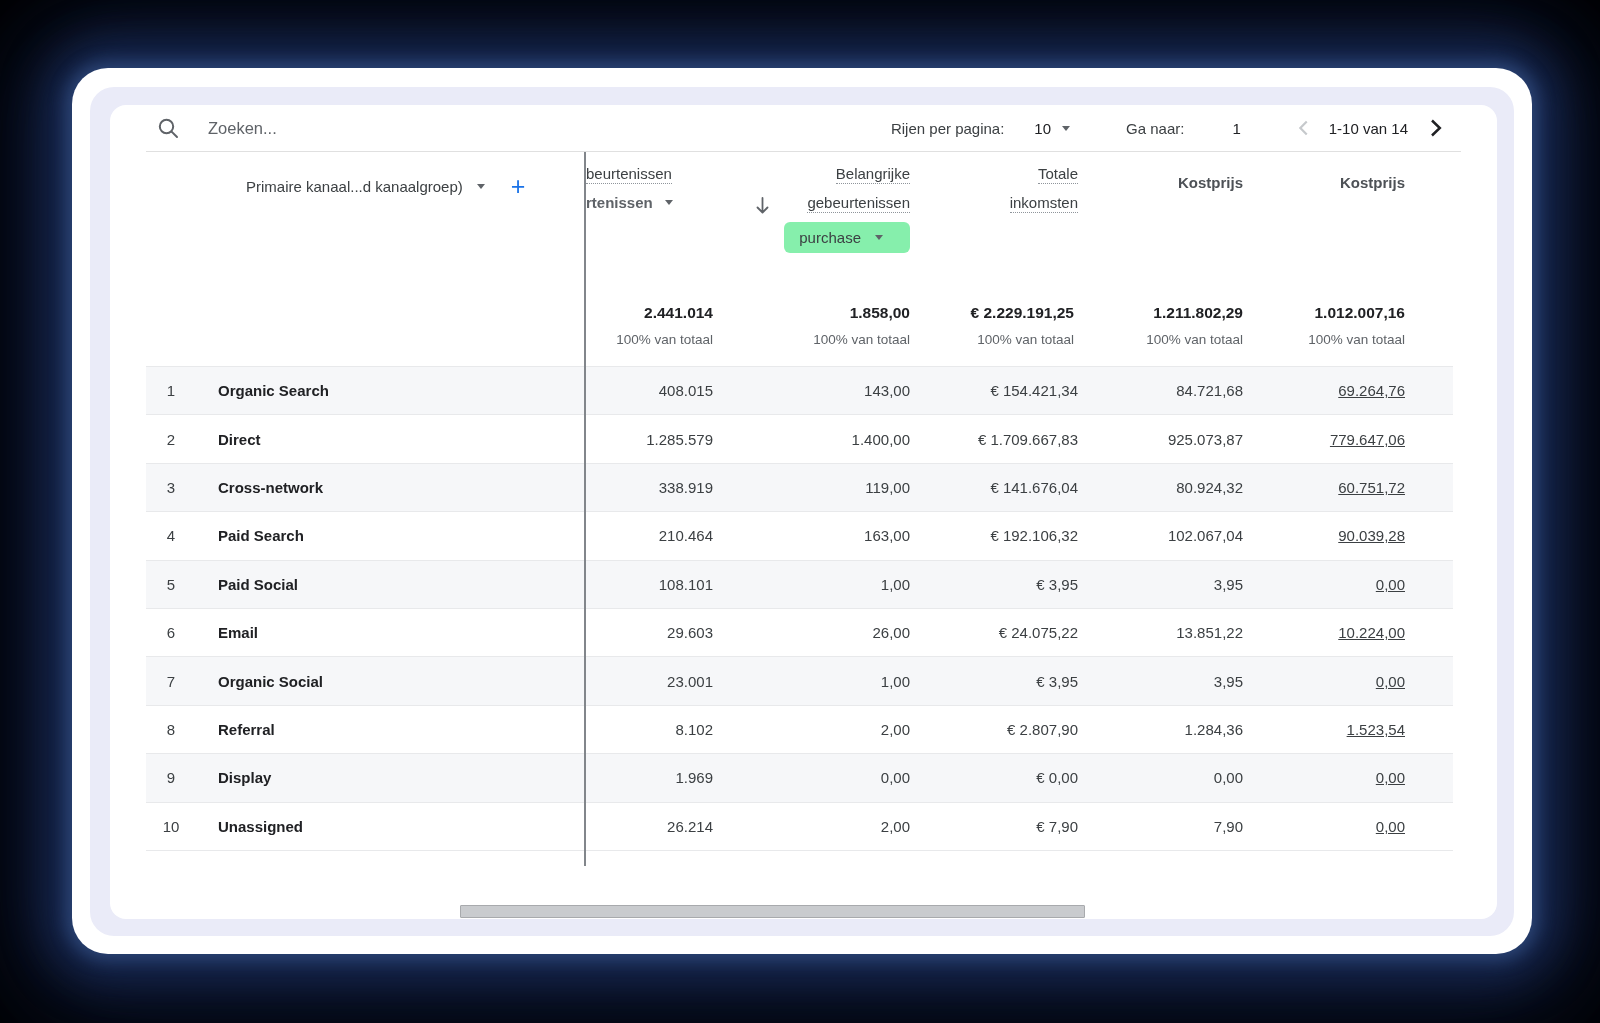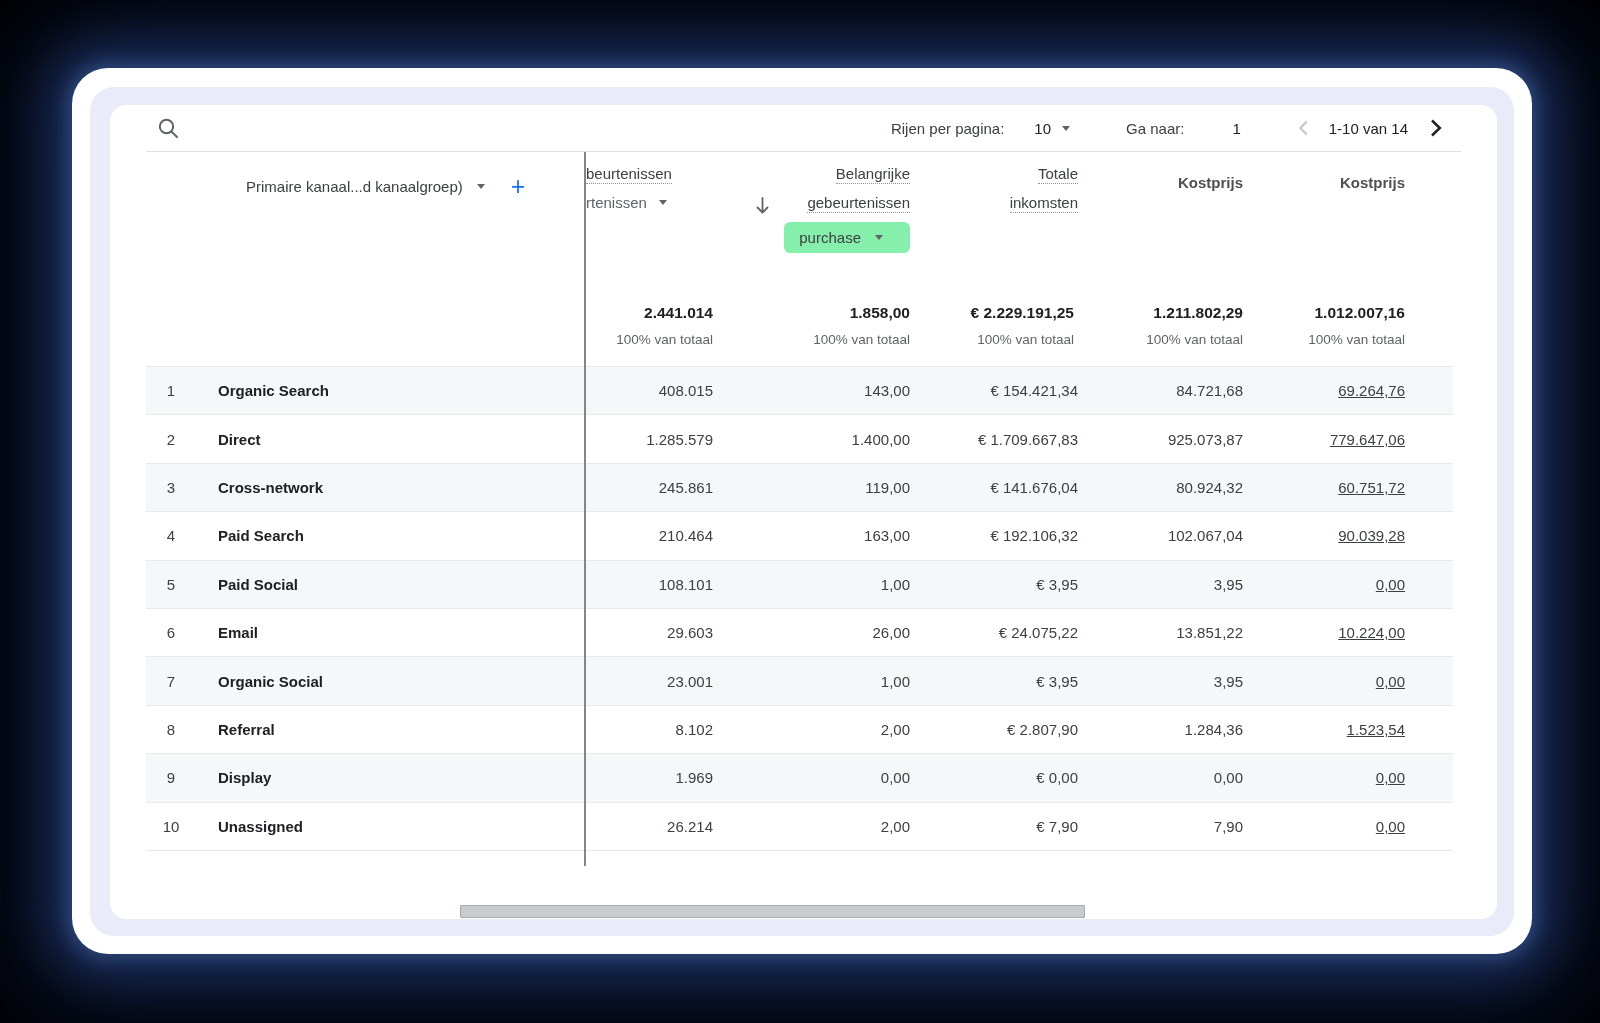--- a/index.html
+++ b/index.html
@@ -55,21 +55,21 @@
 
   
   .hdr { position:absolute; left:36px; top:47px; width:1307px; height:214px; }
   .dim-h { position:absolute; left:76px; top:23px; display:flex; align-items:center; font-size:15px; color:#3c4043;margin-left:24px; }
   .dim-h .caret { margin-left:14px; }
   .plus { margin-left:26px; color:#1a73e8; font-size:25px; line-height:22px; font-weight:400; cursor:pointer; }
 
   .hcell { position:absolute; text-align:right; font-size:15px; }
   .hline { display:block; line-height:29px; color:#3c4043; font-weight:400; white-space:nowrap; }
   .hline .u { border-bottom:1.6px dotted #8f959b; padding-bottom:1px; }
-  .hsub { display:flex; align-items:center; line-height:29px; color:#5f6368; font-weight:400; }
+  .hsub { display:flex; align-items:center; line-height:29px; color:#5f6368; font-weight:700; }
   .hsub .caret { margin-left:12px; }
   .h2c { left:440px; top:7px; text-align:left; }
   .h3c { right:543px; top:7px; }
   .h4c { right:375px; top:7px; }
   .h5c { right:210px; top:16px; }
   .h6c { right:48px;  top:16px; }
   .h-plain { color:#4d5156; font-weight:700; font-size:15px; line-height:29px; }
   .sort-arrow { position:absolute; left:608px; top:44px; }
 
   .pill {
@@ -107,20 +107,21 @@
     <div class="card-mid">
       <div class="card-inner">
 
         <div class="toolbar">
           <span class="search-ic">
             <svg width="24" height="24" viewBox="0 0 24 24">
               <circle cx="10.5" cy="10.5" r="6.7" fill="none" stroke="#5f6368" stroke-width="2"></circle>
               <line x1="15.6" y1="15.6" x2="21" y2="21" stroke="#5f6368" stroke-width="2" stroke-linecap="round"></line>
             </svg>
           </span>
+          <input class="search-input" type="text" placeholder="Zoeken..." style="">
           <div class="tb-right">
             <span>Rijen per pagina:</span>
             <span class="tb-val" style="margin-left:30px;">10</span>
             <span class="caret" style="margin-left:11px;"></span>
             <span style="margin-left:56px;">Ga naar:</span>
             <span class="tb-val" style="margin-left:48px;">1</span>
             <span class="chev" style="margin-left:52px;">
               <svg width="22" height="22" viewBox="0 0 24 24">
                   <path d="M15 5 L8 12 L15 19" fill="none" stroke="#c6c9cc" stroke-width="2.4"></path>
                 </svg>
@@ -214,21 +215,21 @@
             <span class="cell clab">Direct</span>
             <span class="cell c2">1.285.579</span>
             <span class="cell c3">1.400,00</span>
             <span class="cell c4">€ 1.709.667,83</span>
             <span class="cell c5">925.073,87</span>
             <span class="cell c6">779.647,06</span>
           </div>
           <div class="row odd">
             <span class="cell cid">3</span>
             <span class="cell clab">Cross-network</span>
-            <span class="cell c2">245.861</span>
+            <span class="cell c2">338.919</span>
             <span class="cell c3">119,00</span>
             <span class="cell c4">€ 141.676,04</span>
             <span class="cell c5">80.924,32</span>
             <span class="cell c6">60.751,72</span>
           </div>
           <div class="row">
             <span class="cell cid">4</span>
             <span class="cell clab">Paid Search</span>
             <span class="cell c2">210.464</span>
             <span class="cell c3">163,00</span>

